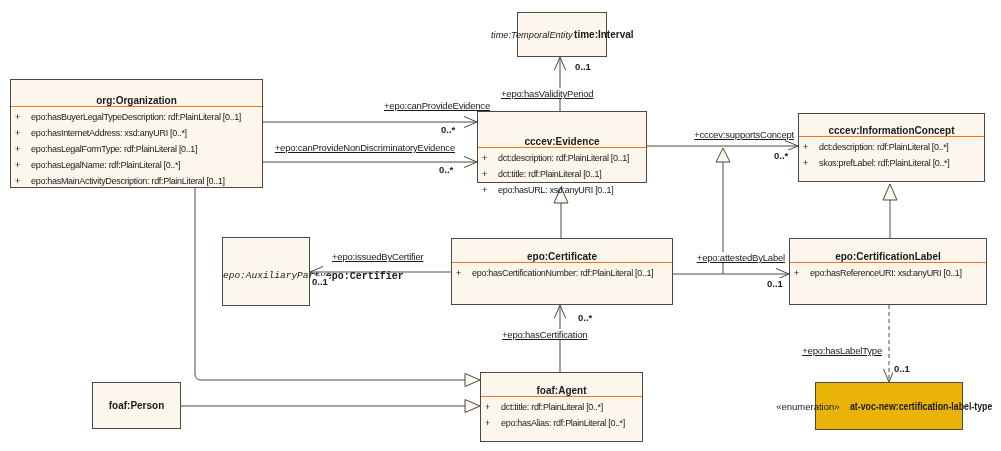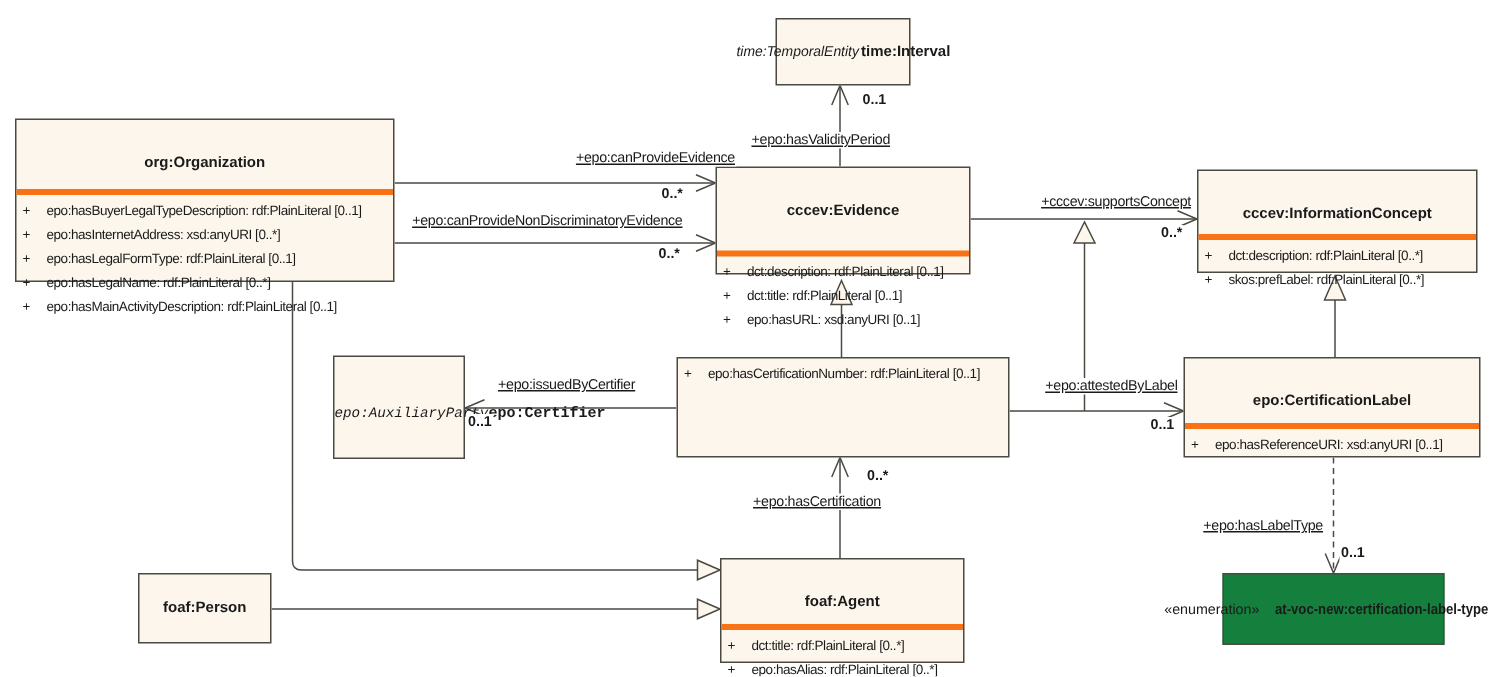--- a/index.html
+++ b/index.html
@@ -1,22 +1,22 @@
 <!DOCTYPE html>
 <html><head>
 <meta charset="utf-8">
 <style>
   html,body{margin:0;padding:0;background:#ffffff;}
   #canvas{position:relative;width:1001px;height:451px;background:#ffffff;overflow:hidden;
           font-family:"Liberation Sans", sans-serif;color:#1a1a1a;}
   svg.wires{position:absolute;left:0;top:0;z-index:0;}
 
   .uml-box{position:absolute;box-sizing:border-box;background:#fdf6ec;border:1px solid #4a4a42;z-index:1;}
-  .uml-box.enum{background:#15803d;}
-  .hdr{box-sizing:border-box;border-bottom:4px solid #f97316;display:flex;align-items:flex-start;justify-content:center;margin-top:23px;}
+  .uml-box.enum{background:#eab308;}
+  .hdr{box-sizing:border-box;border-bottom:1px solid #f97316;display:flex;align-items:flex-end;justify-content:center;}
   .stack{display:flex;flex-direction:row;align-items:center;justify-content:center;height:100%;}
   .cname{font-size:10px;font-weight:bold;white-space:nowrap;display:inline-block;}
   .stereo{font-size:9.5px;white-space:nowrap;display:inline-block;}
   .stereo.it{font-style:italic;}
   .attrs{padding-top:2px;overflow:hidden;}
   .attr{display:flex;align-items:center;height:16px;padding-left:4px;}
   .vis{width:16px;flex:0 0 16px;font-size:9px;}
   .sig{font-size:9px;letter-spacing:-0.3px;white-space:nowrap;display:inline-block;transform-origin:left center;}
   .fitc{transform-origin:center center;}
 
@@ -172,20 +172,23 @@
   </div>
 
   <div class="uml-box" style="left:222px;top:237px;width:88px;height:69px">
     <div class="stack" style="justify-content:flex-start;padding-top:7px;box-sizing:border-box;font-family:Liberation Mono, monospace;">
       <span class="stereo it fitc">epo:AuxiliaryParty</span>
       <span class="cname fitc" style="margin-top:3px">epo:Certifier</span>
     </div>
   </div>
 
   <div class="uml-box" style="left:451px;top:238px;width:222px;height:67px">
+    <div class="hdr" style="height:24px">
+      <span class="cname fitc">epo:Certificate</span>
+    </div>
     <div class="attrs">
       <div class="attr">
         <span class="vis">+</span>
         <span class="sig fit">epo:hasCertificationNumber: rdf:PlainLiteral [0..1]</span>
         </div>
     </div>
   </div>
 
   <div class="uml-box" style="left:789px;top:238px;width:198px;height:67px">
     <div class="hdr" style="height:24px">

